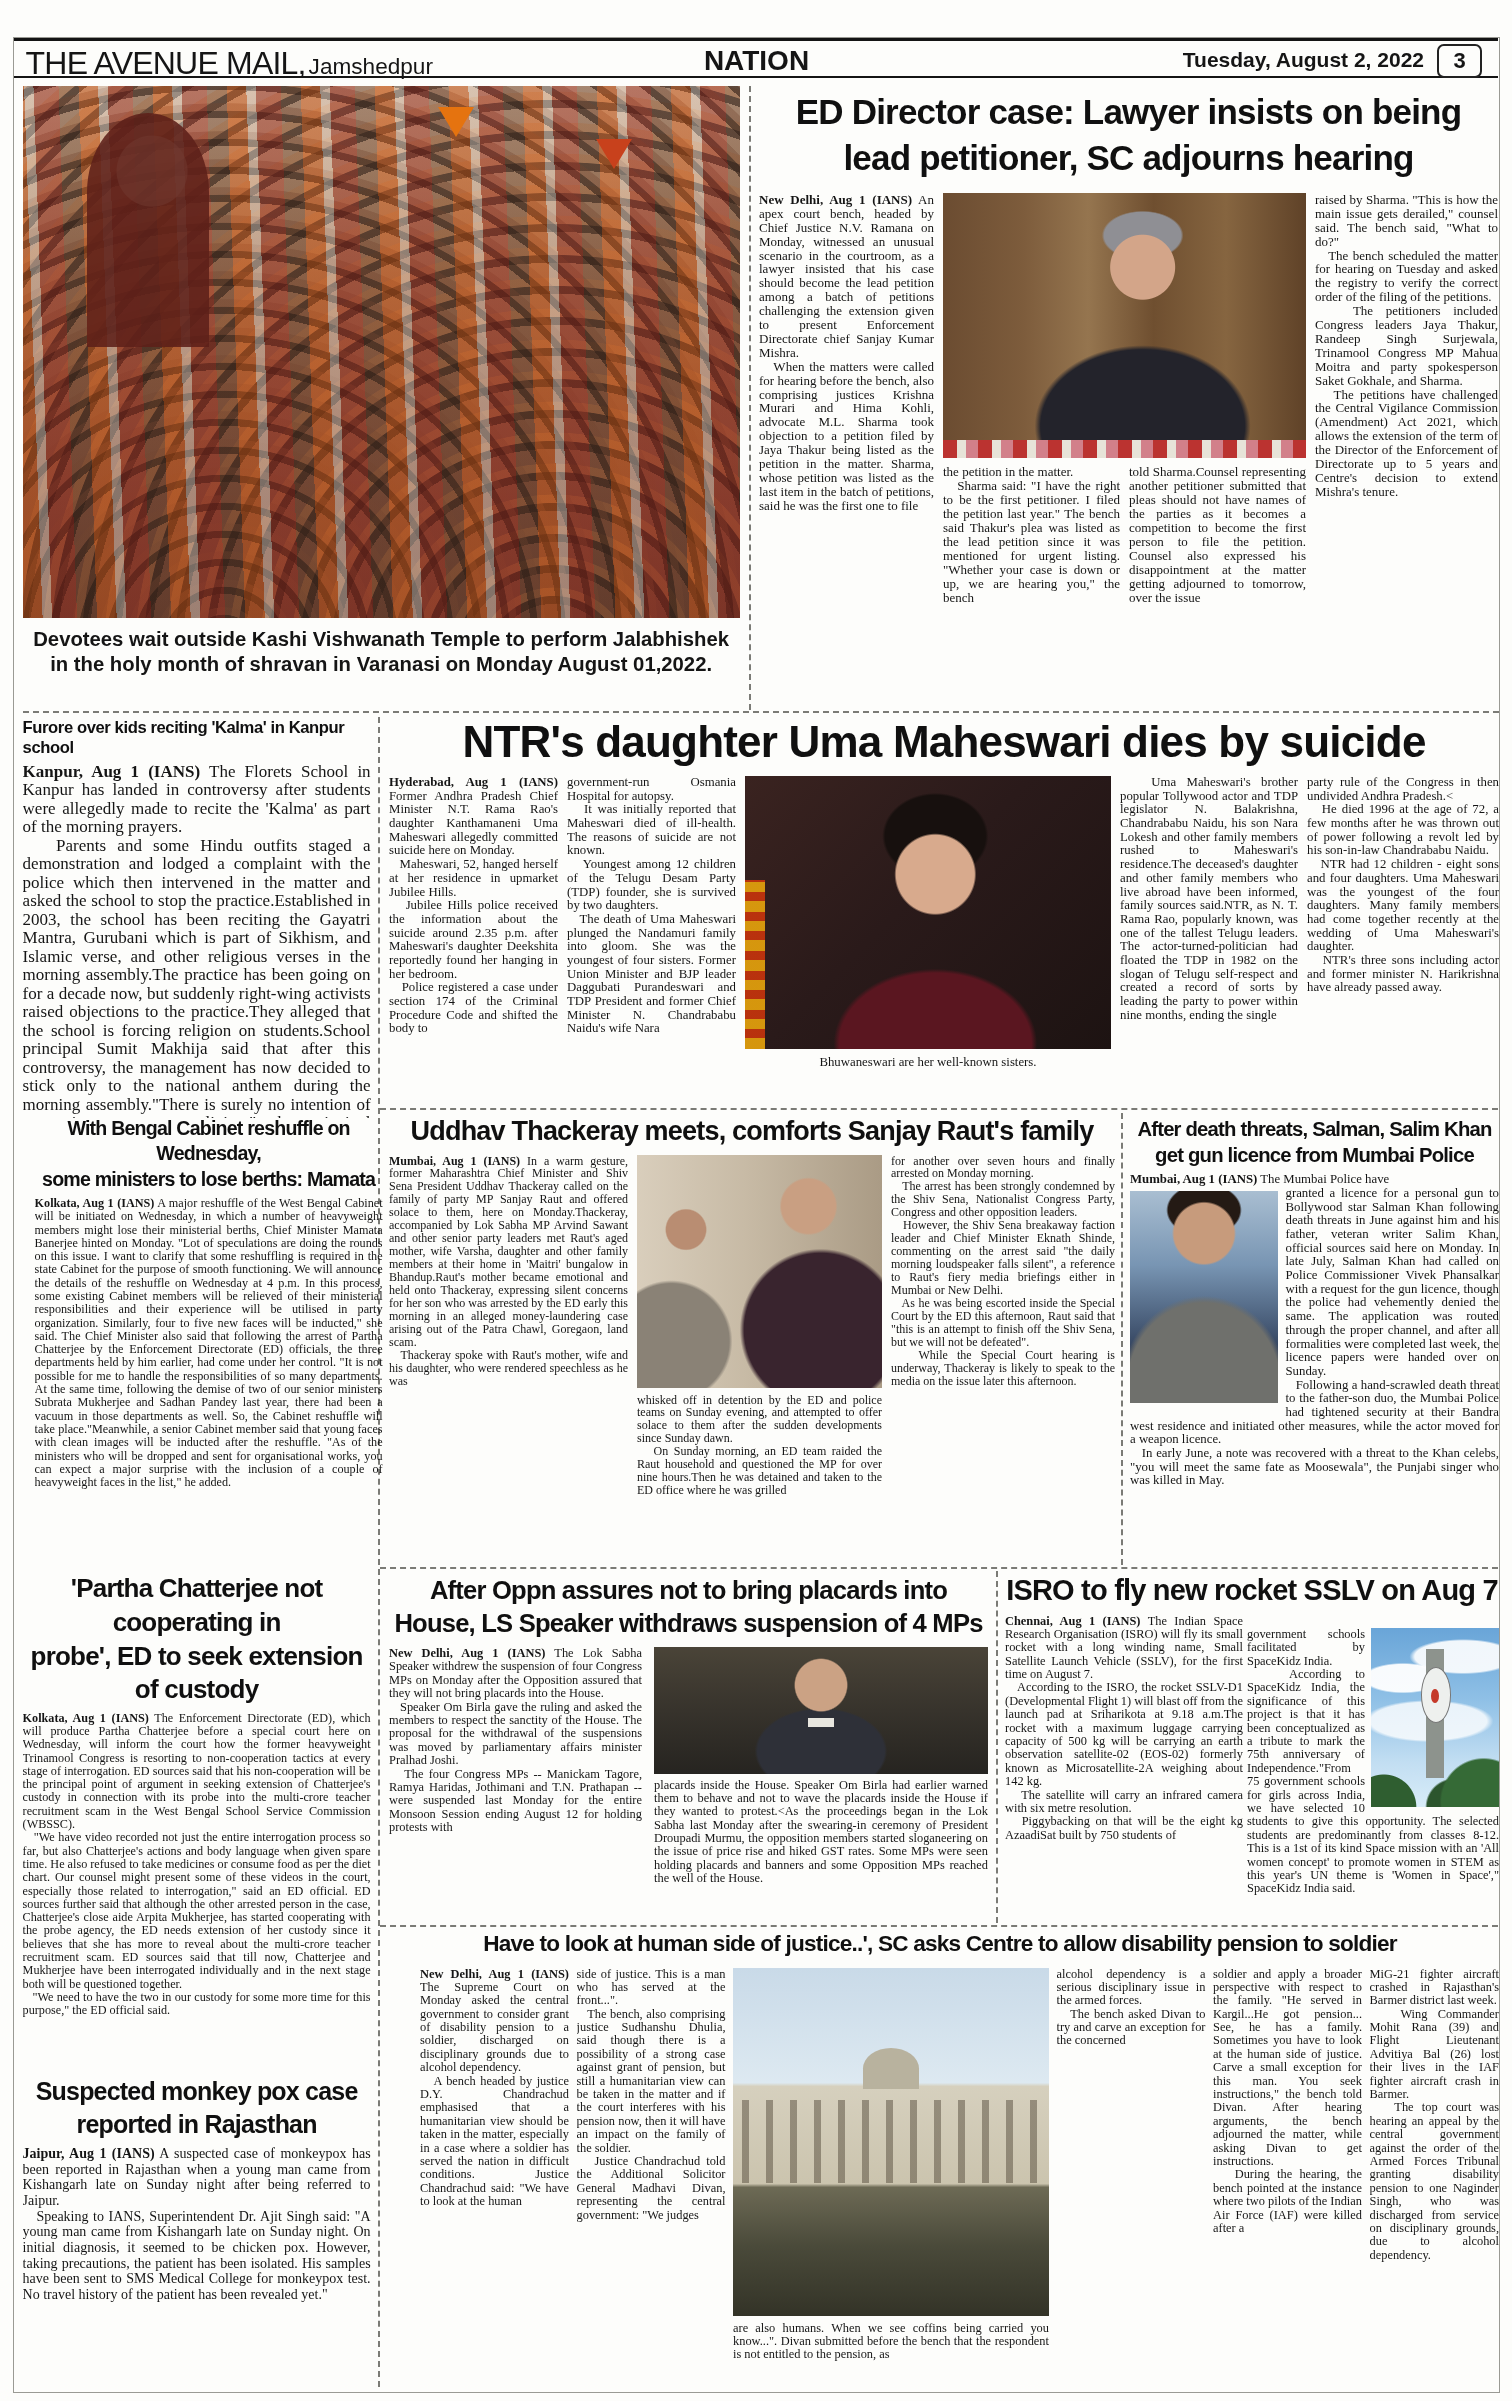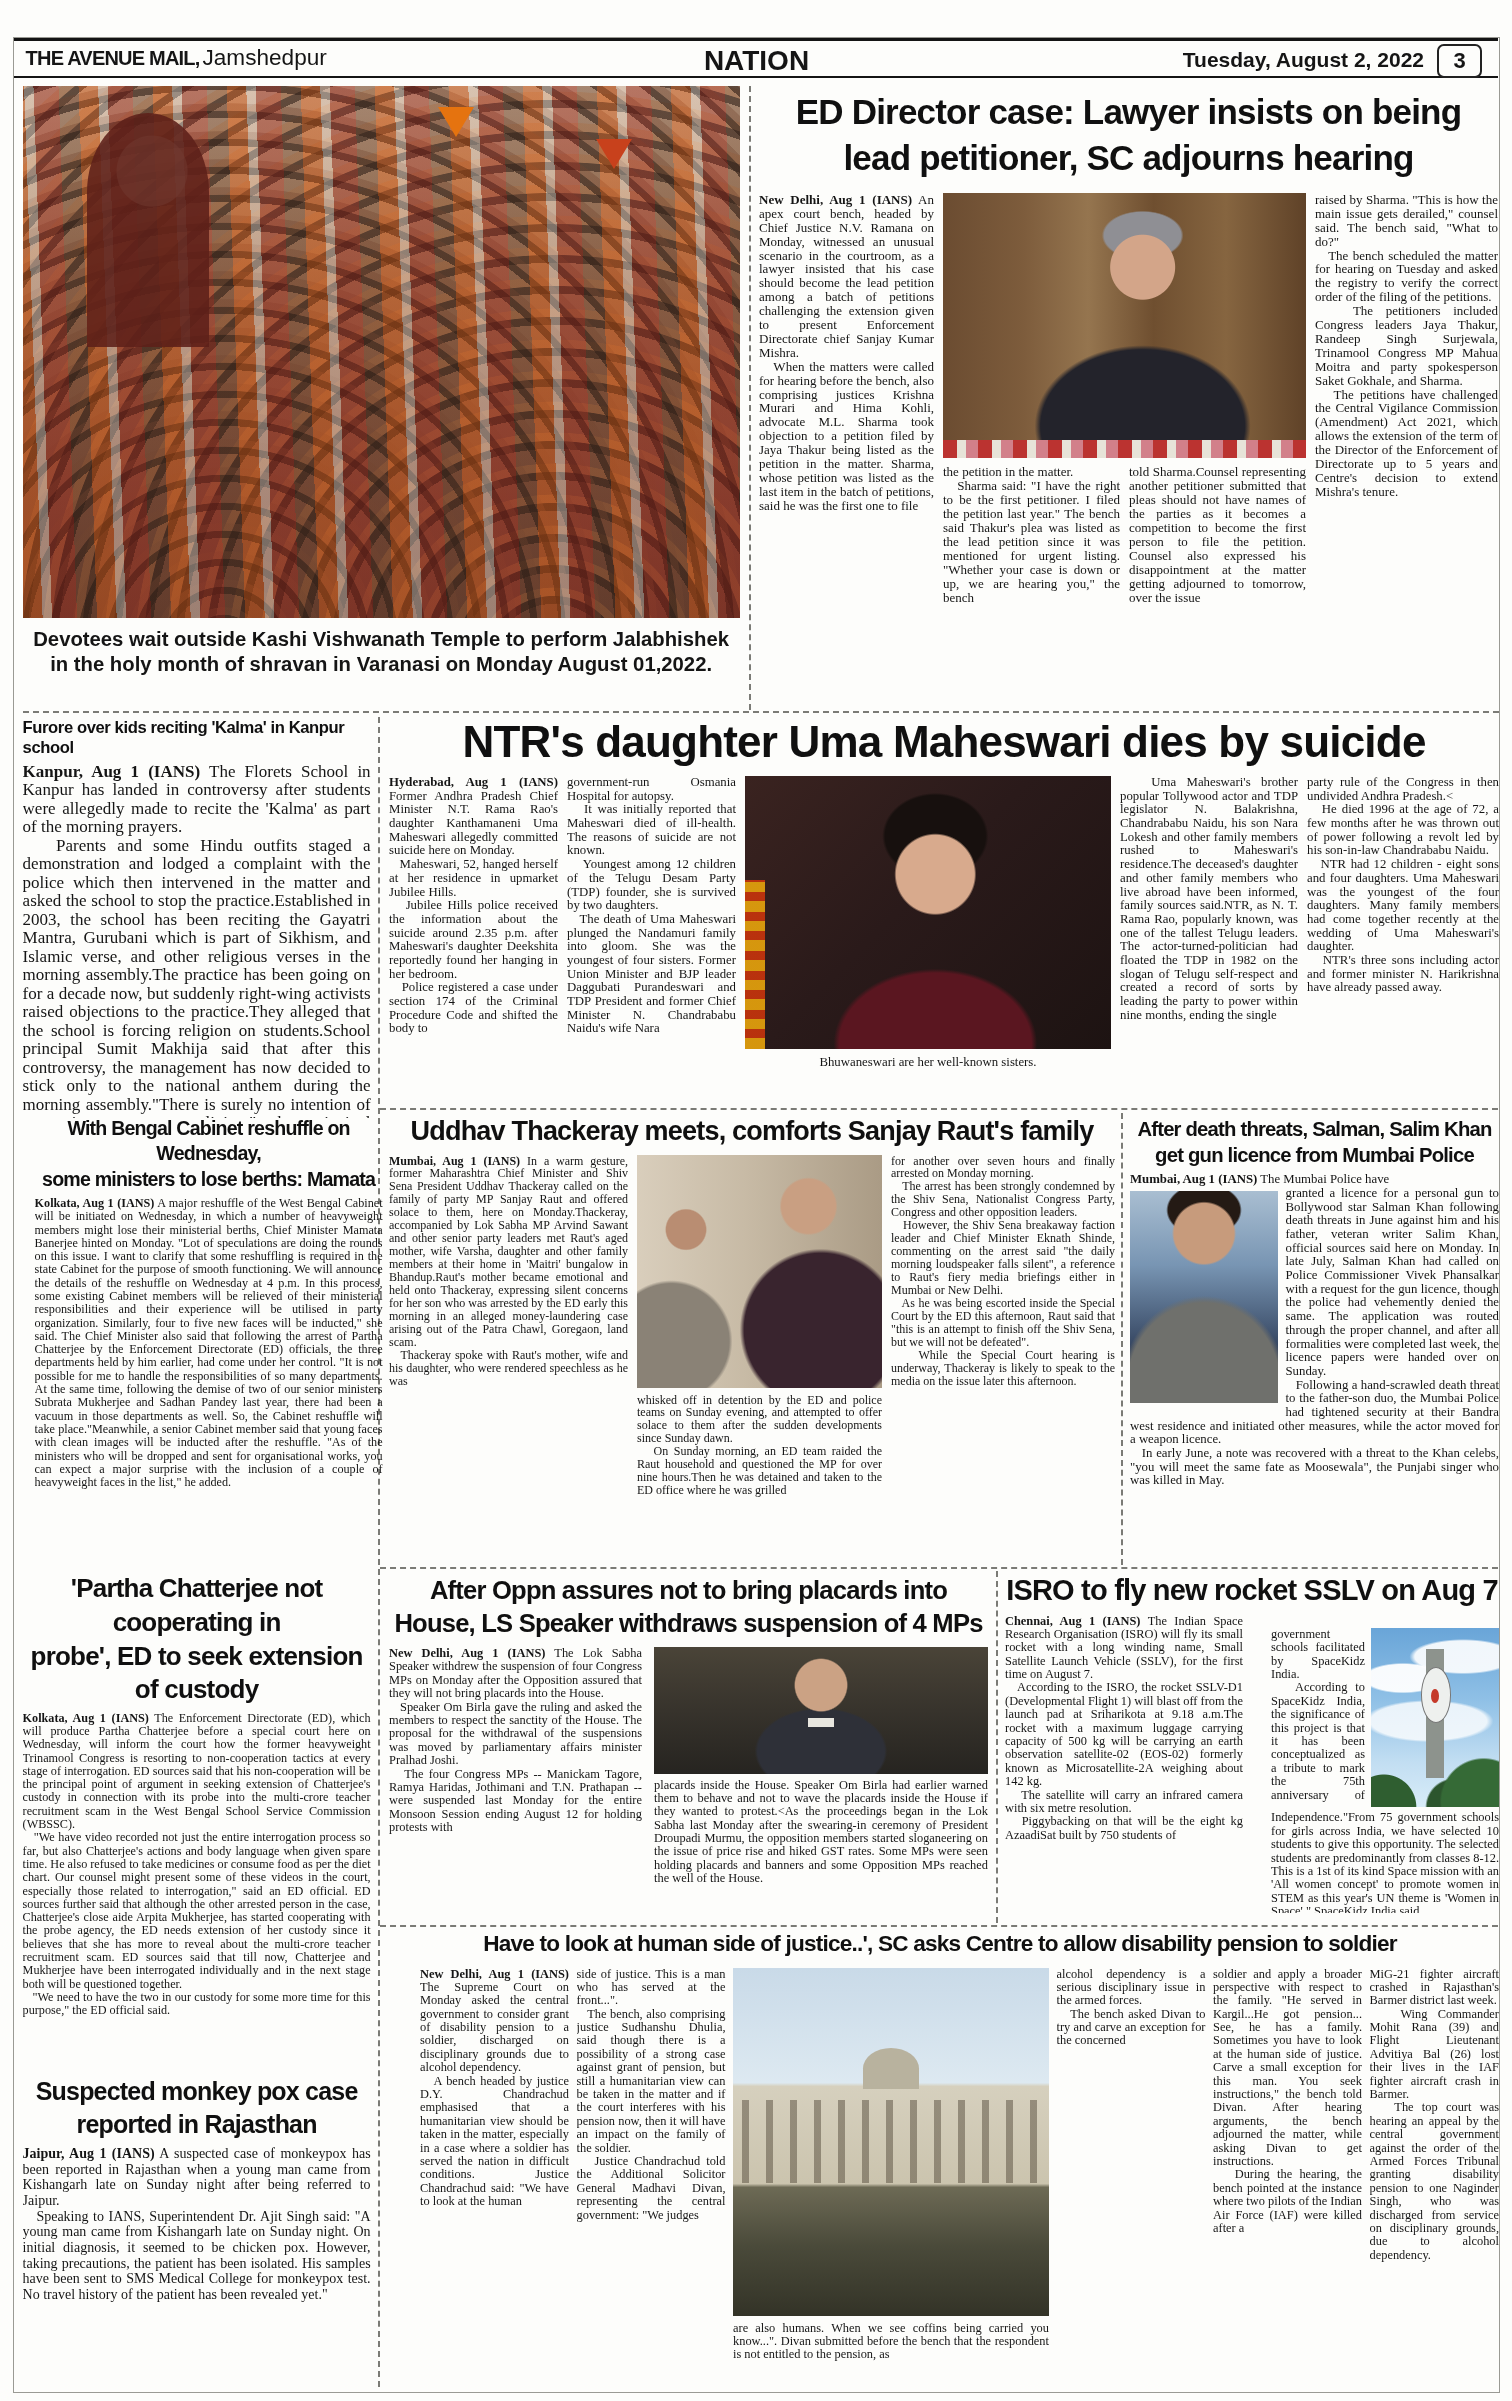--- a/index.html
+++ b/index.html
@@ -2,21 +2,21 @@
 <html style="font-size:12px"><head>
 <meta charset="utf-8">
 <style>
   html,body{margin:0;padding:0;background:#e9e7e2;}
   .page{position:relative;width:1512px;height:2401px;background:#fdfdfb;margin:0 auto;
         font-family:"Liberation Serif",serif;color:#151515;overflow:hidden;}
   .abs{position:absolute;}
   .rule{background:#141414;}
   .frame{border:0.8px solid #9a9a94;}
   
-  .brand{font-family:"Liberation Sans",sans-serif;font-weight:700;font-size:20px;letter-spacing:-0.8px;white-space:nowrap;}
+  .brand{font-family:"Liberation Sans",sans-serif;font-weight:400;font-size:32px;letter-spacing:-0.8px;white-space:nowrap;}
   .brand-city{font-weight:400;font-size:22.6px;letter-spacing:0;}
   .section-name{font-family:"Liberation Sans",sans-serif;font-weight:900;font-size:28px;letter-spacing:0px;}
   .date-txt{font-family:"Liberation Sans",sans-serif;font-weight:700;font-size:21px;white-space:nowrap;}
   .pagebox{border:2.3px solid #222;border-radius:6.8px;width:41px;height:30px;display:flex;align-items:center;justify-content:center;
            font-family:"Liberation Sans",sans-serif;font-weight:900;font-size:22px;}
   
   .hl{font-family:"Liberation Sans",sans-serif;font-weight:900;color:#101010;letter-spacing:-0.8px;text-align:center;}
   
   .bt{white-space:pre-line;text-align:justify;line-height:1.07;overflow:hidden;}
   .dl{font-weight:700;}
@@ -221,21 +221,21 @@
         </div>
         <div class="bt" style="font-size:12.4px;line-height:1.08;height:133px;">placards inside the House. Speaker Om Birla had earlier warned them to behave and not to wave the placards inside the House if they wanted to protest.&lt;As the proceedings began in the Lok Sabha last Monday after the swearing-in ceremony of President Droupadi Murmu, the opposition members started sloganeering on the issue of price rise and hiked GST rates. Some MPs were seen holding placards and banners and some Opposition MPs reached the well of the House.</div>
       </div>
     </div>
   </div>
 
   <div class="abs vdash" style="left:996px;top:1571px;height:352px;"></div>
 
   <div class="abs" style="left:1005px;top:1574px;width:494px;">
     <div class="hl" style="font-size:29px;white-space:nowrap;">ISRO to fly new rocket SSLV on Aug 7</div>
-    <div class="cols" style="gap:28px;height:298px;margin-top:7.5px;">
+    <div class="cols" style="gap:4px;height:298px;margin-top:7.5px;">
       <div class="bt" style="width:238px;font-size:12.4px;line-height:1.08;"><b class="dl">Chennai, Aug 1 (IANS)</b><span> The Indian Space Research Organisation (ISRO) will fly its small rocket with a long winding name, Small Satellite Launch Vehicle (SSLV), for the first time on August 7.
 &nbsp;&nbsp;&nbsp;According to the ISRO, the rocket SSLV-D1 (Developmental Flight 1) will blast off from the launch pad at Sriharikota at 9.18 a.m.The rocket with a maximum luggage carrying capacity of 500 kg will be carrying an earth observation satellite-02 (EOS-02) formerly known as Microsatellite-2A weighing about 142 kg.
 &nbsp;&nbsp;&nbsp;The satellite will carry an infrared camera with six metre resolution.
 &nbsp;&nbsp;&nbsp;Piggybacking on that will be the eight kg AzaadiSat built by 750 students of</span></div>
       <div class="bt" style="flex:1;font-size:12.4px;line-height:1.08;">
         <span class="photo ph-isro" style="float:right;width:128px;height:179px;margin:0 0 4.5px 6px;display:block;"><span class="is-pillar"></span><span class="is-dish"></span><span class="is-dishdot"></span><span class="is-trees"></span></span><span>government schools facilitated by SpaceKidz India.
 &nbsp;&nbsp;&nbsp;According to SpaceKidz India, the significance of this project is that it has been conceptualized as a tribute to mark the 75th anniversary of Independence."From 75 government schools for girls across India, we have selected 10 students to give this opportunity. The selected students are predominantly from classes 8-12. This is a 1st of its kind Space mission with an 'All women concept' to promote women in STEM as this year's UN theme is 'Women in Space'," SpaceKidz India said.</span>
       </div>
     </div>
   </div>

